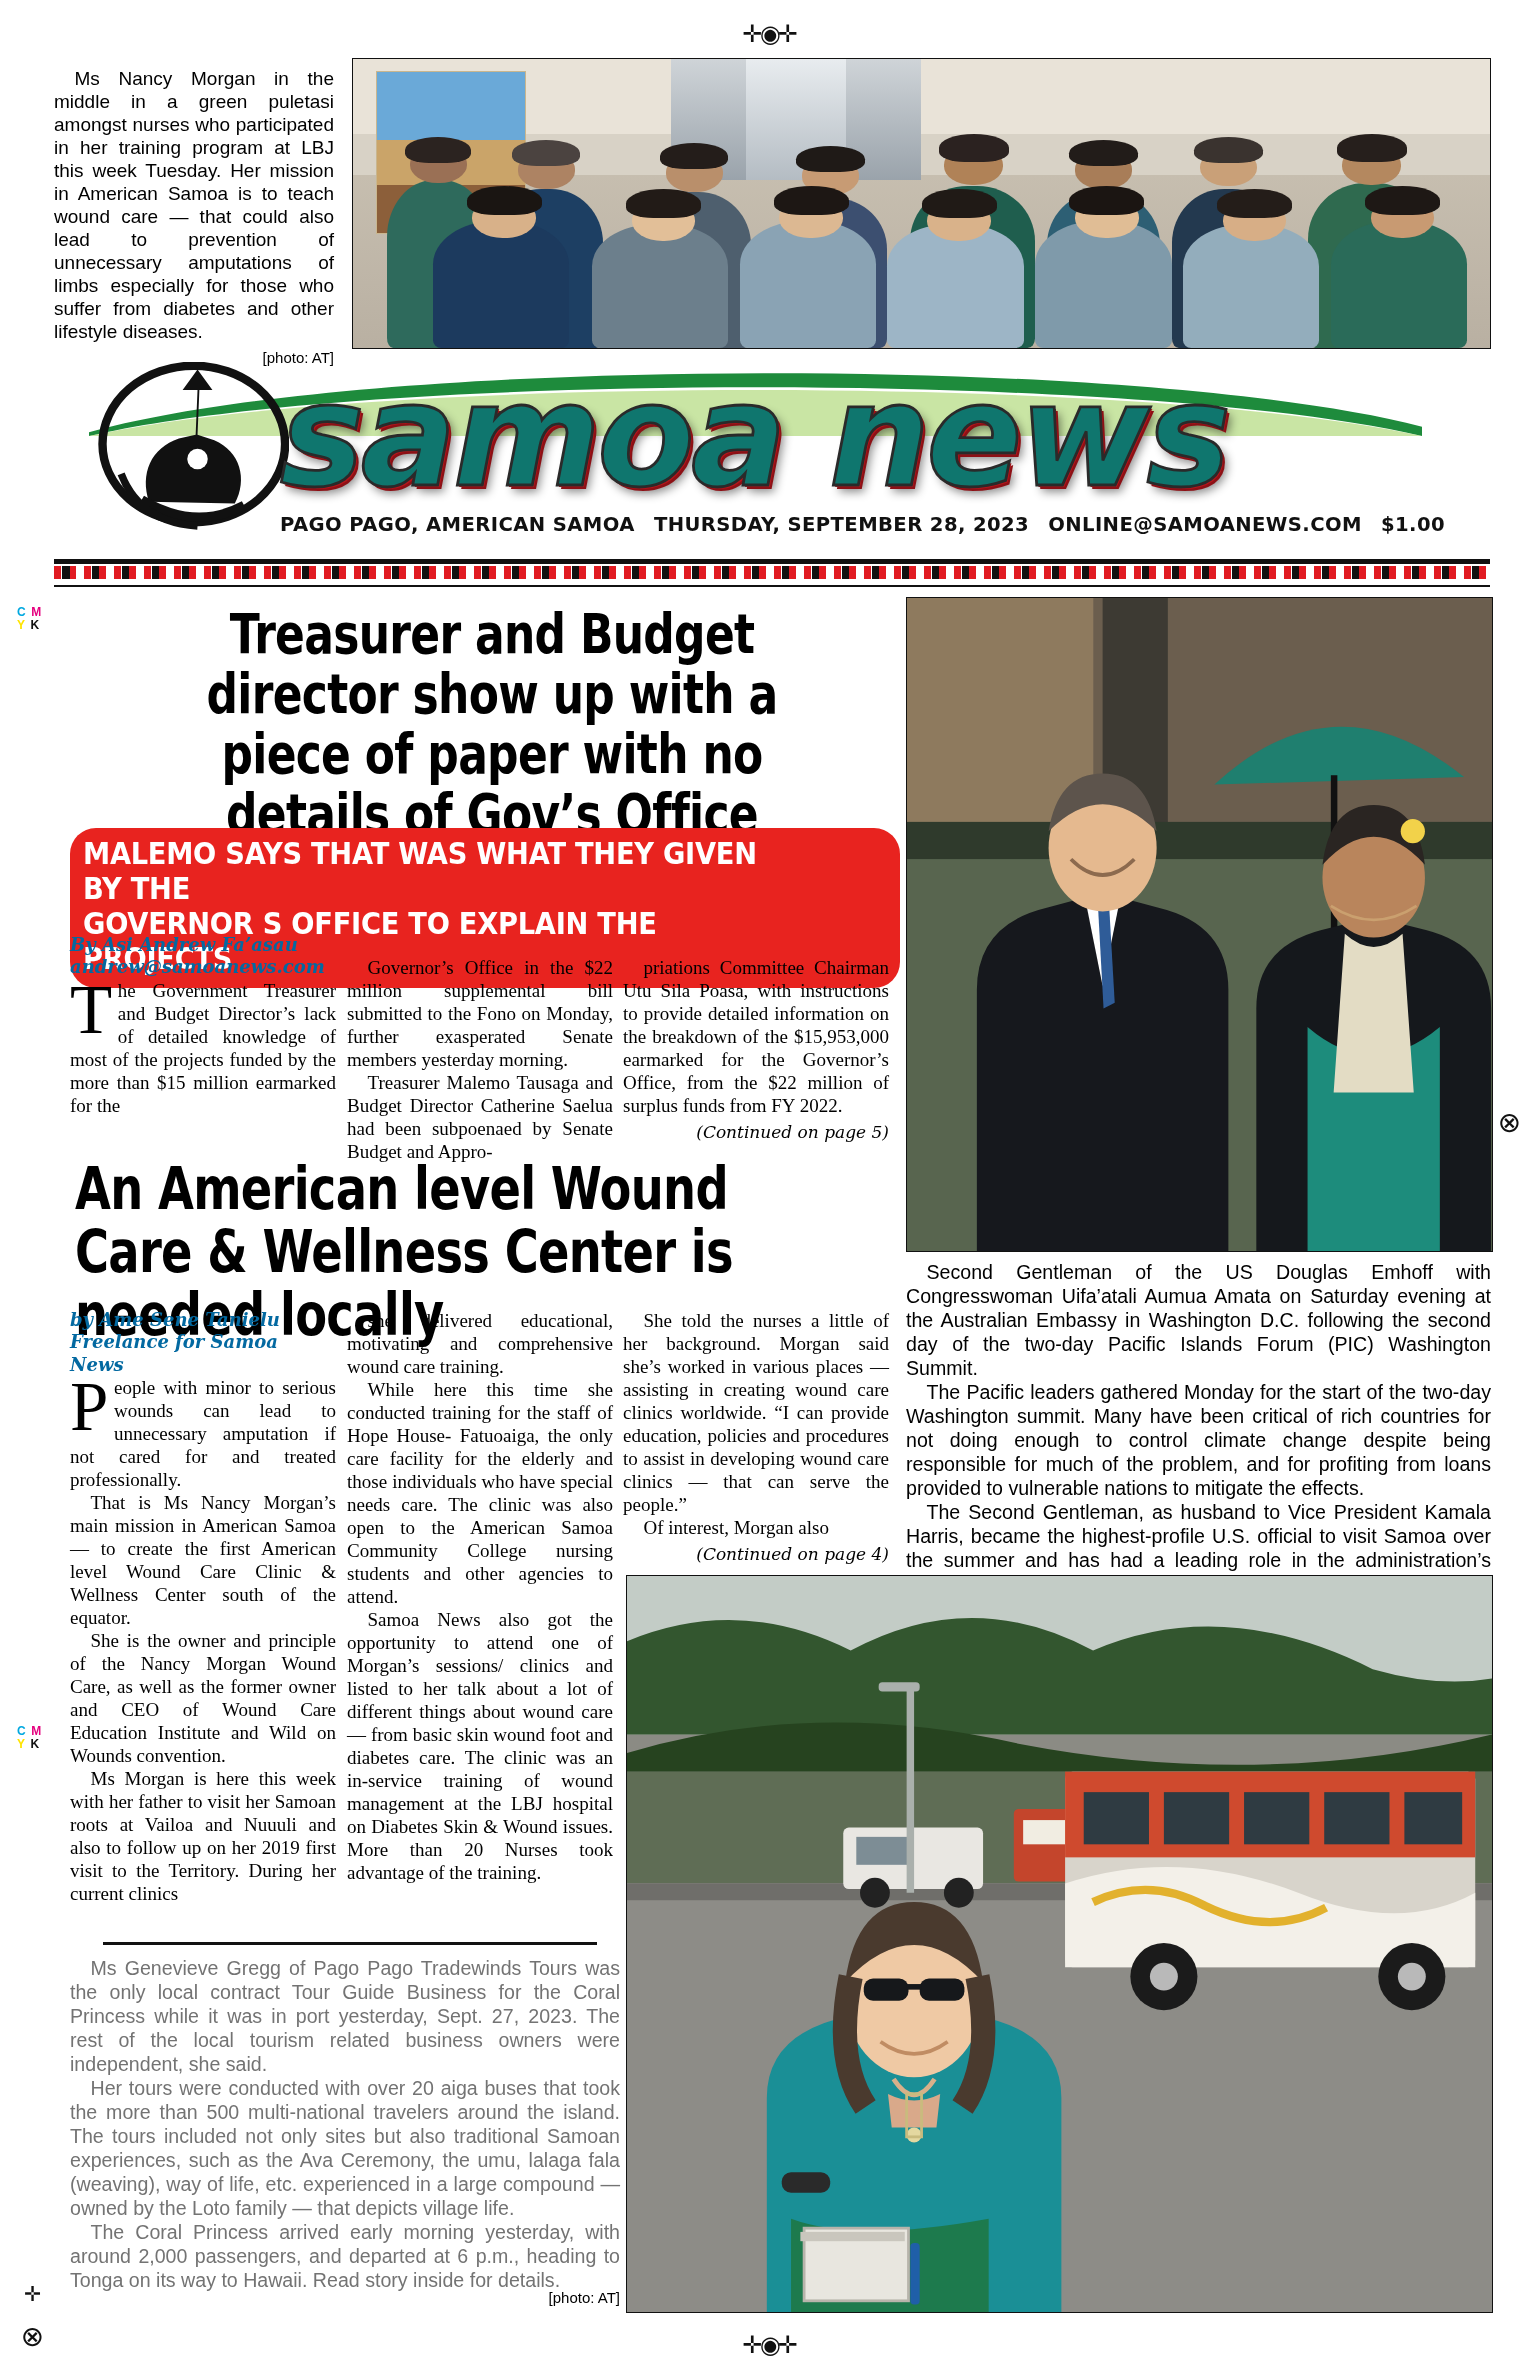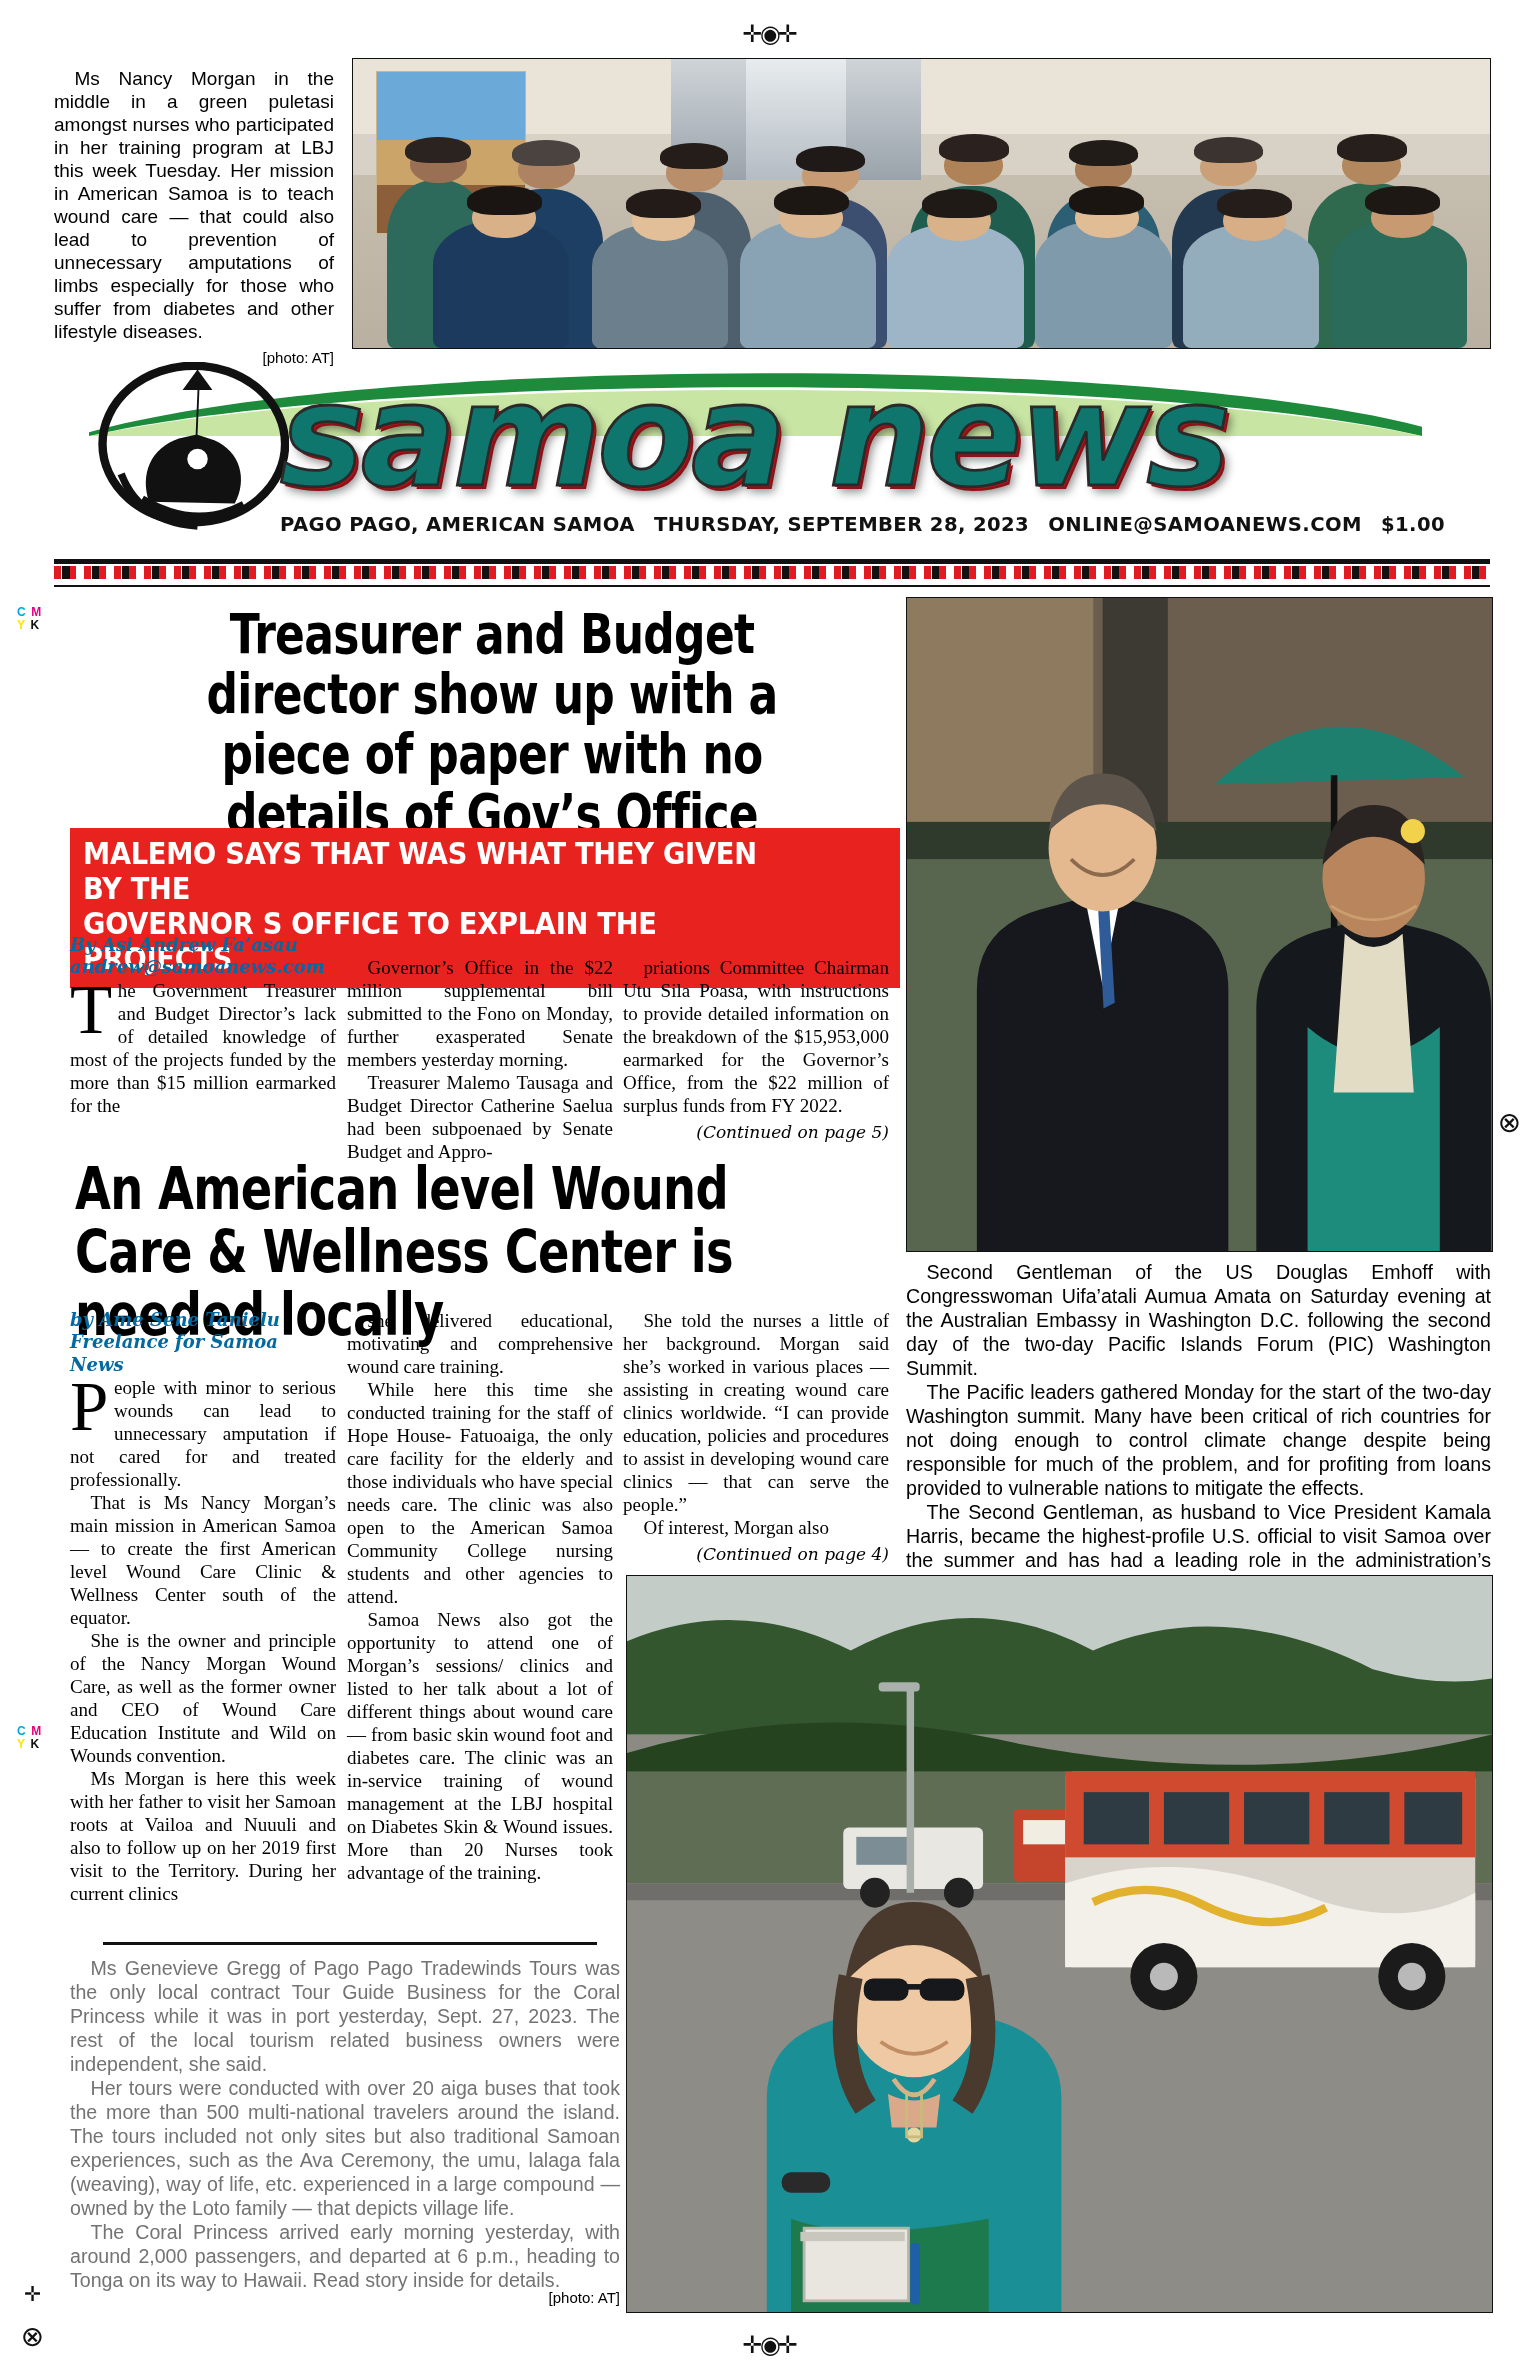--- a/index.html
+++ b/index.html
@@ -91,21 +91,21 @@
   .lead-head{
     position:absolute;left:82px;top:604px;width:820px;
     font-family:"DejaVu Sans",sans-serif;font-weight:bold;
     font-size:55px;line-height:60px;text-align:center;color:#000;
     transform:scaleX(.80);transform-origin:center top;letter-spacing:-0.9px;
   }
   .kicker{
     position:absolute;left:70px;top:828px;width:830px;
     background:#e8231f;color:#fff;padding:8.4px 13px 11.2px 13px;box-sizing:border-box;
     font-family:"DejaVu Sans",sans-serif;font-weight:bold;font-size:31px;
-    line-height:35px;letter-spacing:-0.3px;
+    line-height:35px;letter-spacing:-0.3px;border-radius:26px;
   }
   .kicker div{transform:scaleX(.88);transform-origin:left center;}
 
   .byline{font-family:"DejaVu Serif",serif;font-style:italic;font-weight:bold;
           font-size:18px;line-height:22.4px;color:#0369a1;}
   .bodycol{
     font-family:"Liberation Serif",serif;font-size:19px;line-height:23px;
     text-align:justify;color:#000;
   }
   .bodycol p{margin:0;text-indent:20.5px;}

